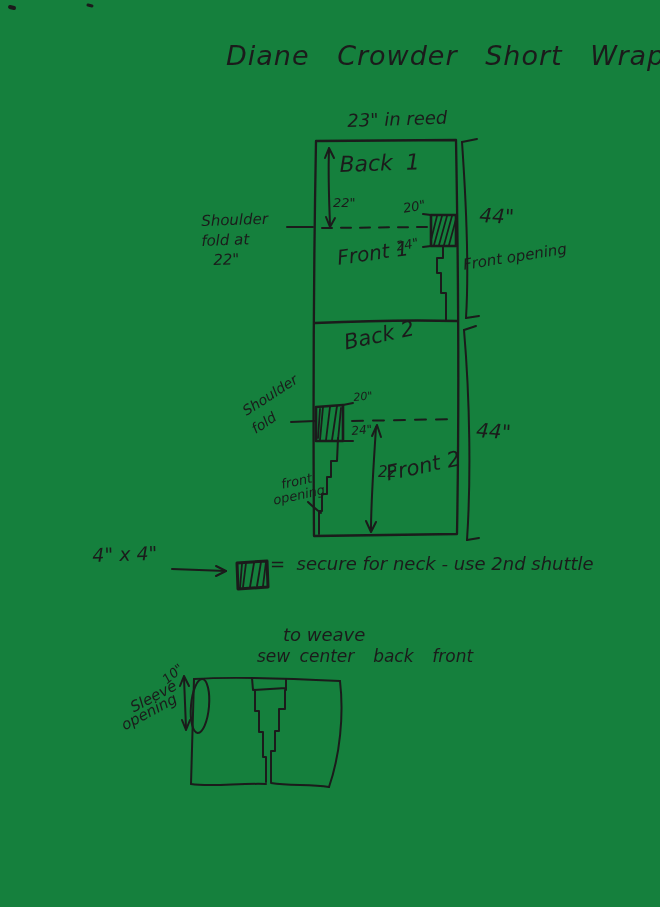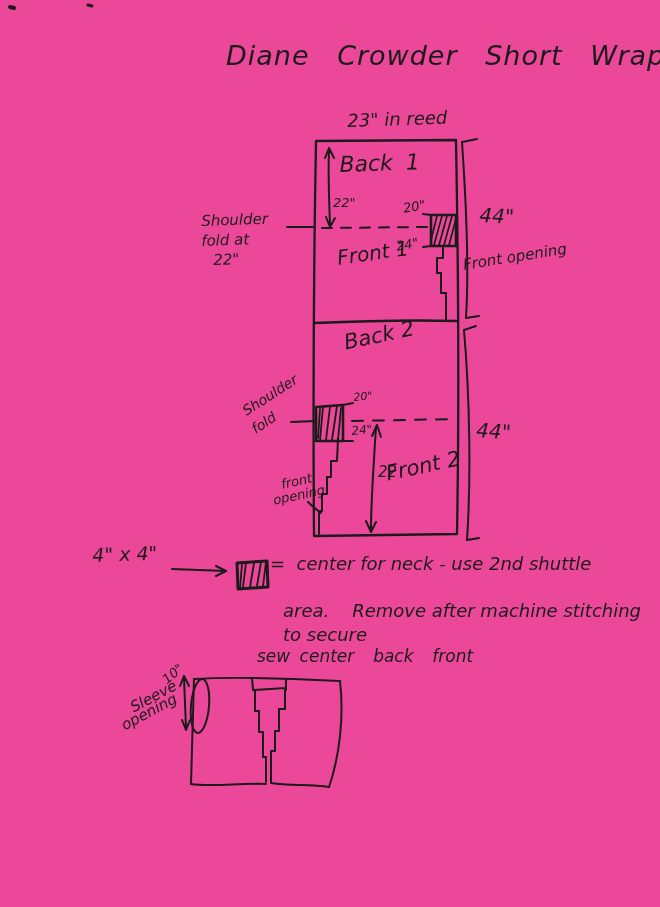--- a/index.html
+++ b/index.html
@@ -1,19 +1,19 @@
 <!DOCTYPE html>
 <html><head>
 <meta charset="utf-8">
 <style>
   html,body{margin:0;padding:0;background:#e8e8e8;}
   #page{
     position:relative;
     width:660px;height:907px;
-    background:#ec4899;
+    background:#15803d;
     overflow:hidden;
     font-family:"DejaVu Sans",sans-serif;
   }
   #ink-layer{position:absolute;left:0;top:0;width:660px;height:907px;}
   .lbl{
     position:absolute;
     white-space:pre;
     font-style:italic;
     color:#1b1b1b;
     transform-origin:left top;
@@ -107,22 +107,21 @@
   <div class="lbl" style="left:249px;top:424px;font-size:14px;transform:rotate(-33deg);">fold</div>
   <div class="lbl" style="left:353px;top:392px;font-size:11px;transform:rotate(-5deg);">20"</div>
   <div class="lbl" style="left:351px;top:425px;font-size:12px;transform:rotate(-5deg);">24"</div>
   <div class="lbl" style="left:378px;top:445px;font-size:15px;margin-top:20px;">22</div>
   <div class="lbl" style="left:384px;top:463px;font-size:21px;transform:rotate(-12deg);">Front 2</div>
   <div class="lbl" style="left:280px;top:478px;font-size:13px;transform:rotate(-12deg);">front</div>
   <div class="lbl" style="left:272px;top:494px;font-size:13px;transform:rotate(-12deg);">opening</div>
   <div class="lbl" style="left:477px;top:420px;font-size:20px;transform:rotate(4deg);">44"</div>
 
   <div class="lbl" style="left:92px;top:546px;font-size:19px;transform:rotate(-2deg);">4" x 4"</div>
-  <div class="lbl" style="left:270px;top:555px;font-size:18px;">=  center for neck - use 2nd shuttle</div>
-  <div class="lbl" style="left:283px;top:602px;font-size:18px;">area.    Remove after machine stitching</div>
-  <div class="lbl" style="left:283px;top:626px;font-size:18px;">to secure</div>
+  <div class="lbl" style="left:270px;top:555px;font-size:18px;">=  secure for neck - use 2nd shuttle</div>
+  <div class="lbl" style="left:283px;top:626px;font-size:18px;">to weave</div>
 
   <div class="lbl" style="left:257px;top:648px;font-size:17px;word-spacing:4px;">sew center  back  front</div>
   <div class="lbl" style="left:160px;top:676px;font-size:13px;transform:rotate(-40deg);">10"</div>
   <div class="lbl" style="left:128px;top:702px;font-size:15px;transform:rotate(-28deg);">Sleeve</div>
   <div class="lbl" style="left:119px;top:720px;font-size:15px;transform:rotate(-28deg);">opening</div>
 
 </div>
 
 </body></html>

